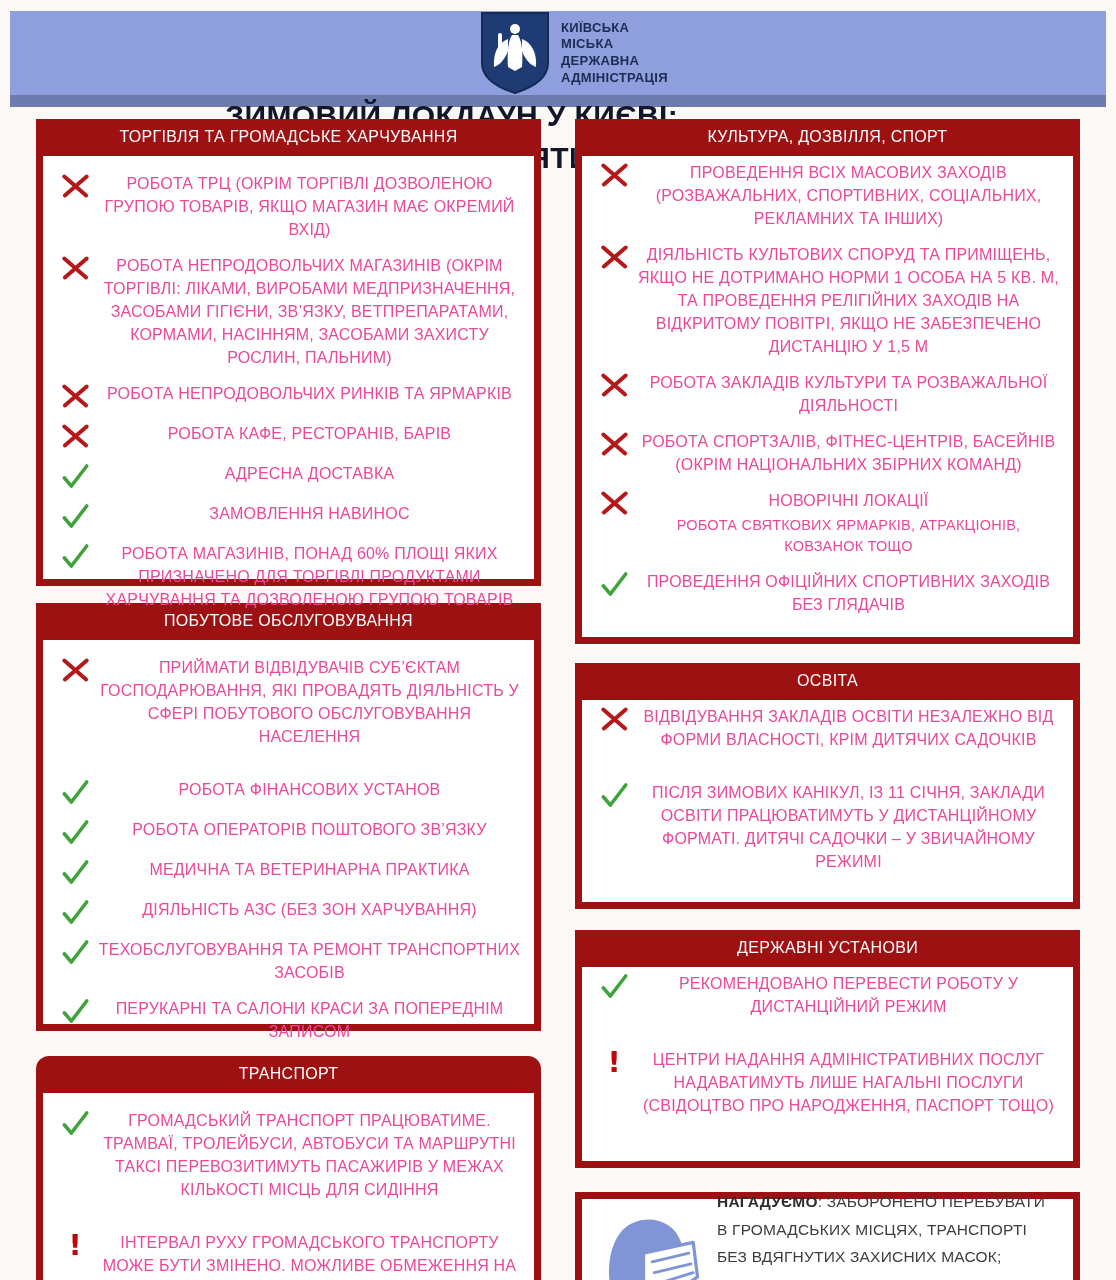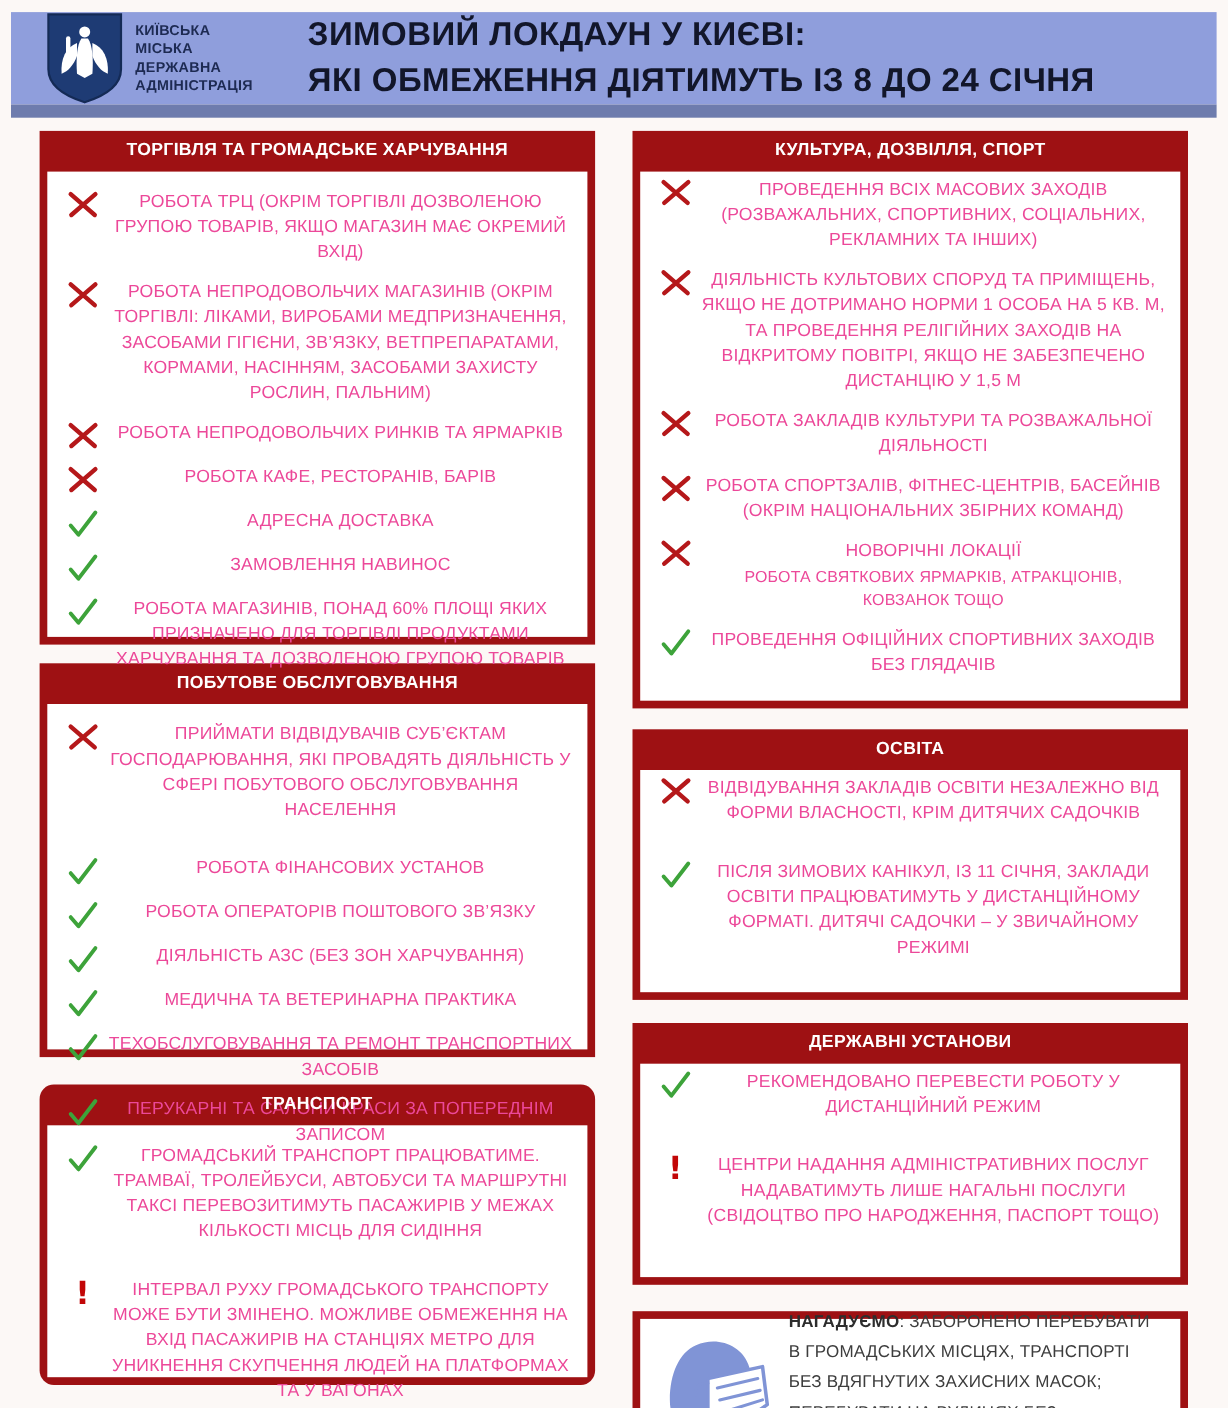--- a/index.html
+++ b/index.html
@@ -5,37 +5,37 @@
   html,body{margin:0;padding:0;}
   body{
     width:1116px;height:1280px;overflow:hidden;
     background:#fcf8f6;
     font-family:"Liberation Sans","DejaVu Sans",sans-serif;
     -webkit-font-smoothing:antialiased;
   }
   
   .header-band{
     margin:11px 10px 0;height:84px;background:#8f9edc;
-    display:flex;align-items:center;
+    display:flex;align-items:center;flex-direction:column;
   }
   .header-strip{margin:0 10px;height:12px;background:#6e7cad;}
   .logo-wrap{display:flex;align-items:center;margin-left:30px;gap:9px;}
   .logo-shield{width:74px;height:84px;flex:0 0 74px;}
   .org-lines{font-size:13px;font-weight:700;color:#1d2a52;line-height:1.28;letter-spacing:.3px;}
   .title-wrap{margin-left:50px;font-weight:800;color:#12162a;
     font-size:30px;line-height:1.4;letter-spacing:.4px;}
   
   .main{display:flex;gap:34px;padding:12px 36px 0;}
   .col{width:505px;flex:0 0 505px;}
   .sec{background:#9e1113;padding:0 7px 7px;box-sizing:border-box;}
-  .sec-head{color:#fff;font-weight:700;font-size:16px;text-align:center;
+  .sec-head{color:#fff;font-weight:400;font-size:16px;text-align:center;
     padding:9px 4px 10px;letter-spacing:.3px;}
   .sec-body{background:#fff;padding:16px 12px 8px 10px;box-sizing:border-box;height:calc(100% - 37px);}
   .col-left .sec:nth-of-type(1){height:467px;}
-  .col-left .sec:nth-of-type(2){height:358px;margin-top:17px;}
+  .col-left .sec:nth-of-type(2){height:428px;margin-top:17px;}
   .col-left .sec:nth-of-type(3){height:273px;margin-top:25px;border-radius:13px;}
   .col-right .sec:nth-of-type(1){height:525px;}
   .col-right .sec:nth-of-type(2){height:246px;margin-top:19px;}
   .col-right .sec:nth-of-type(3){height:238px;margin-top:21px;}
   .col-right .sec-body{padding-top:5px;}
   .item{display:flex;margin-bottom:13px;}
   .item.gap-after{margin-bottom:30px;}
   .mark{flex:0 0 44px;display:flex;justify-content:center;align-items:flex-start;padding-top:1px;}
   .mark svg{width:29px;height:26px;}
   .mark.warn{font-weight:800;font-size:29px;line-height:.95;color:#c20607;
@@ -167,29 +167,29 @@
               </svg>
             </div>
             <div class="txt">РОБОТА ОПЕРАТОРІВ ПОШТОВОГО ЗВ’ЯЗКУ</div>
           </div>
           <div class="item">
             <div class="mark">
               <svg viewBox="0 0 24 22">
                 <path d="M2.5 12.5 L8.5 19.5 L21.5 2.5" stroke="#3da33a" stroke-width="3" stroke-linecap="round" stroke-linejoin="round" fill="none"></path>
               </svg>
             </div>
+            <div class="txt">МЕДИЧНА ТА ВЕТЕРИНАРНА ПРАКТИКА</div>
+          </div>
+          <div class="item">
+            <div class="mark">
+              <svg viewBox="0 0 24 22">
+                <path d="M2.5 12.5 L8.5 19.5 L21.5 2.5" stroke="#3da33a" stroke-width="3" stroke-linecap="round" stroke-linejoin="round" fill="none"></path>
+              </svg>
+            </div>
             <div class="txt">ДІЯЛЬНІСТЬ АЗС (БЕЗ ЗОН ХАРЧУВАННЯ)</div>
-          </div>
-          <div class="item">
-            <div class="mark">
-              <svg viewBox="0 0 24 22">
-                <path d="M2.5 12.5 L8.5 19.5 L21.5 2.5" stroke="#3da33a" stroke-width="3" stroke-linecap="round" stroke-linejoin="round" fill="none"></path>
-              </svg>
-            </div>
-            <div class="txt">МЕДИЧНА ТА ВЕТЕРИНАРНА ПРАКТИКА</div>
           </div>
           <div class="item">
             <div class="mark">
               <svg viewBox="0 0 24 22">
                 <path d="M2.5 12.5 L8.5 19.5 L21.5 2.5" stroke="#3da33a" stroke-width="3" stroke-linecap="round" stroke-linejoin="round" fill="none"></path>
               </svg>
             </div>
             <div class="txt">ТЕХОБСЛУГОВУВАННЯ ТА РЕМОНТ ТРАНСПОРТНИХ ЗАСОБІВ</div>
           </div>
           <div class="item">

